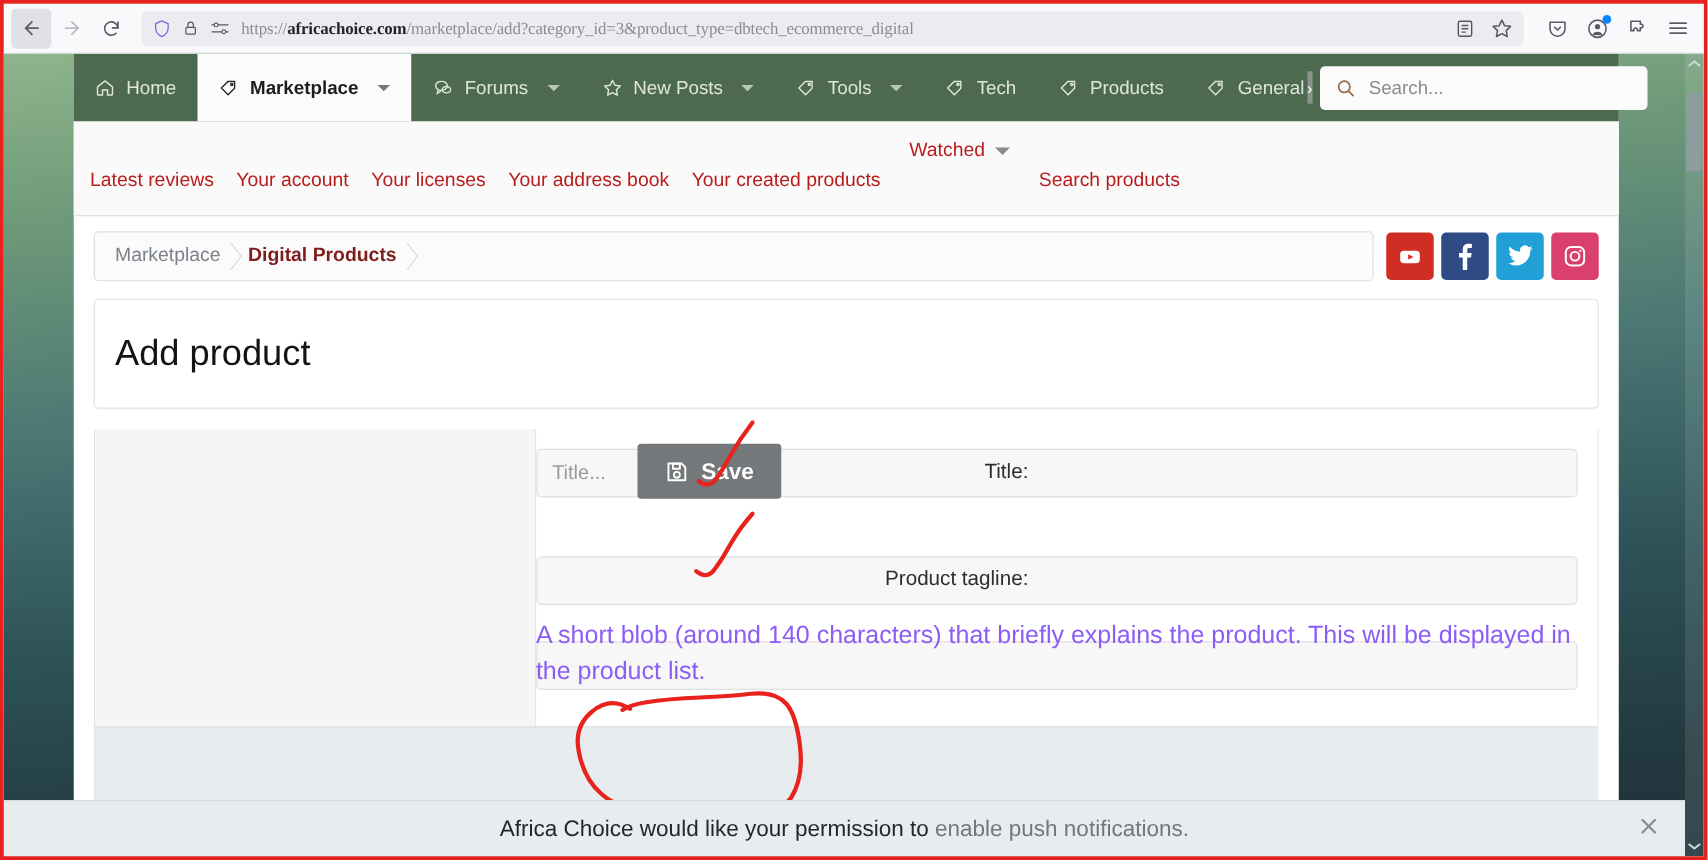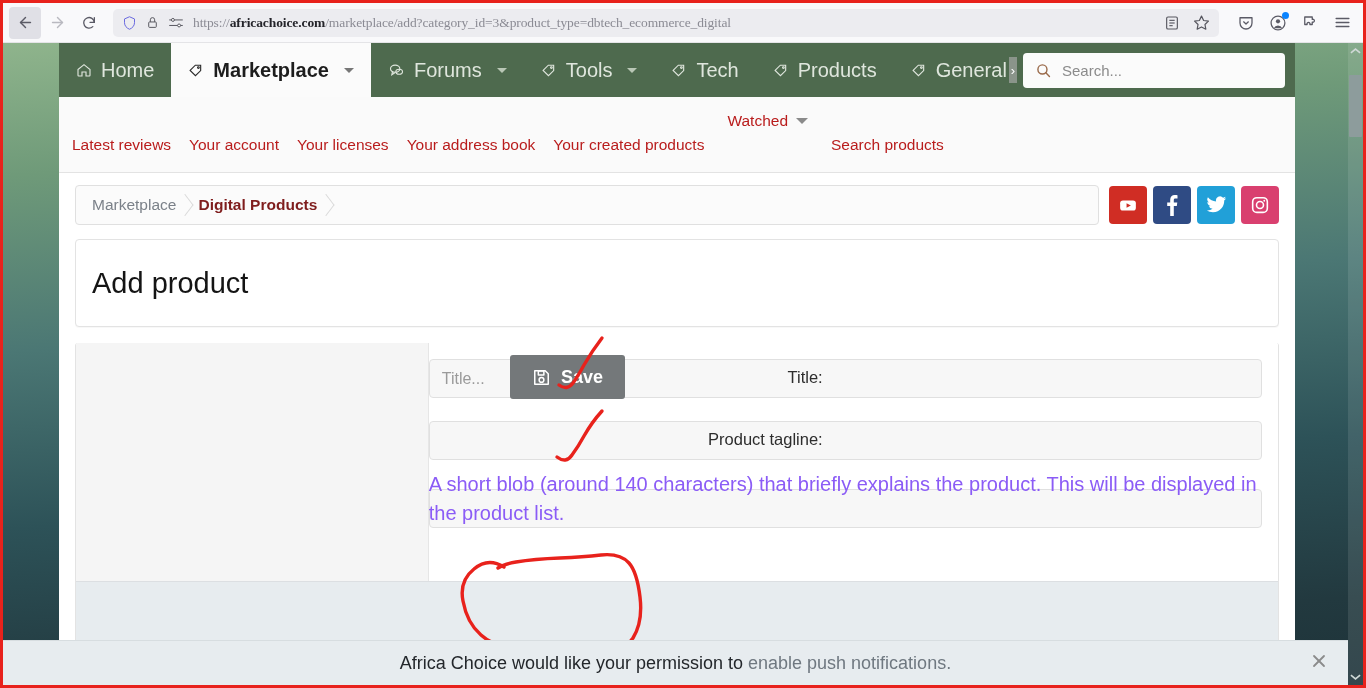--- a/index.html
+++ b/index.html
@@ -81,21 +81,21 @@
   }
 
   
   .navtabs {
     height: 54px; background: #4e6a4e;
     display: flex; align-items: stretch;
     position: relative;
   }
   .navtab {
     display: flex; align-items: center; gap: 9px;
-    padding: 0 17px; color: #dfe6dd; font-size: 20px;
+    padding: 0 17px; color: #dfe6dd; font-size: 15px;
     position: relative; white-space: nowrap;
   }
   .navtab .caret {
     width: 0; height: 0; margin-left: 6px;
     border-left: 5px solid transparent; border-right: 5px solid transparent;
     border-top: 5px solid #b9c7b6;
   }
   .navtab.active {
     background: #fbfbfb; color: #1d1d1d; font-weight: bold;
   }
@@ -325,20 +325,27 @@
           <span>Marketplace</span>
           <span class="caret"></span>
         </div>
         <div class="navtab">
           <svg width="17" height="16" viewBox="0 0 24 24">
               <ellipse cx="10" cy="10" rx="7" ry="5.4"></ellipse>
               <path d="M6 14.5 5 19l4.5-3"></path>
               <ellipse cx="16" cy="14.6" rx="5" ry="3.8"></ellipse>
             </svg>
           <span>Forums</span>
+          <span class="caret"></span>
+        </div>
+        <div class="navtab">
+          <svg width="16" height="16" viewBox="0 0 24 24" stroke-linejoin="round">
+              <polygon points="12 3.4 14.9 9.3 21.4 10.2 16.7 14.8 17.8 21.2 12 18.2 6.2 21.2 7.3 14.8 2.6 10.2 9.1 9.3"></polygon>
+            </svg>
+          <span>New Posts</span>
           <span class="caret"></span>
         </div>
         <div class="navtab">
           <svg width="16" height="16" viewBox="0 0 24 24">
               <path d="M3.2 12.6 11 4.8h8v8l-7.8 7.8z"></path>
               <circle cx="15.6" cy="8.4" r="1.3"></circle>
             </svg>
           <span>Tools</span>
           <span class="caret"></span>
         </div>
@@ -431,21 +438,21 @@
           <div class="form-left"></div>
           <div class="form-right">
 
             <div style="position:relative;height:54px;">
               <div class="flabel">Title:</div>
               <div class="field">
                 <span>Title...</span>
               </div>
             </div>
 
-            <div style="position:relative;height:54px;margin-top:8px;">
+            <div style="position:relative;height:54px;margin-top:32px;">
               <div class="flabel">Product tagline:</div>
               <div class="field">
                 <span></span>
               </div>
               <div class="hint">A short blob (around 140 characters) that briefly explains the product. This will be displayed in the product list.</div>
             </div>
 
             <div class="field" style="margin-top:14px;"></div>
           </div>
         </div>

